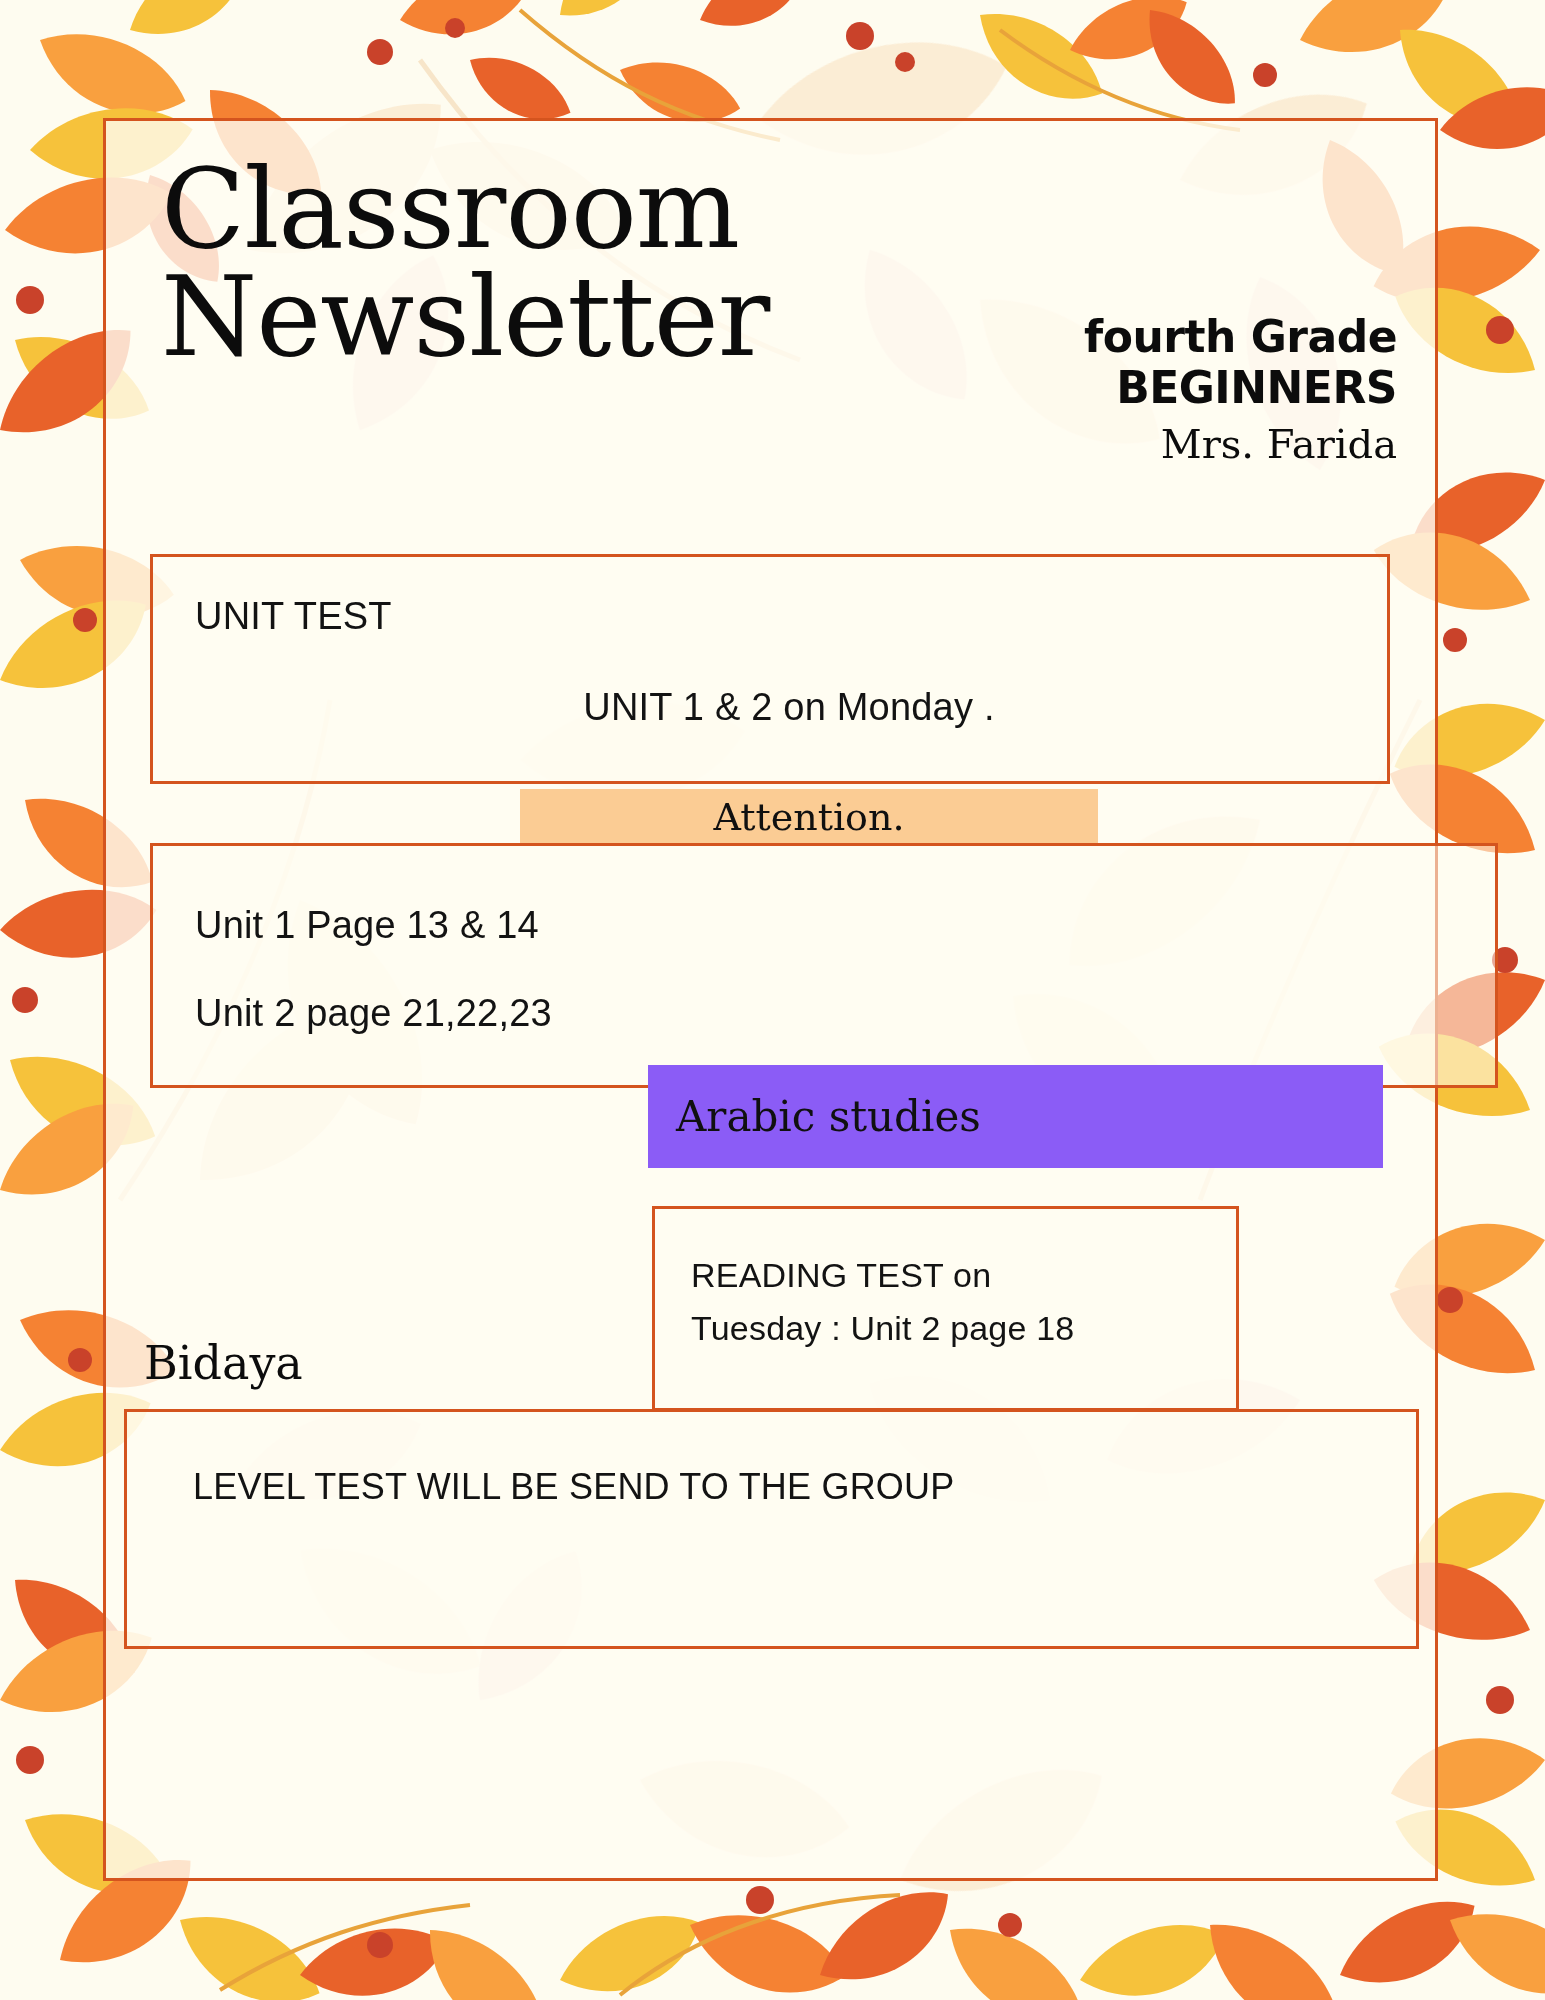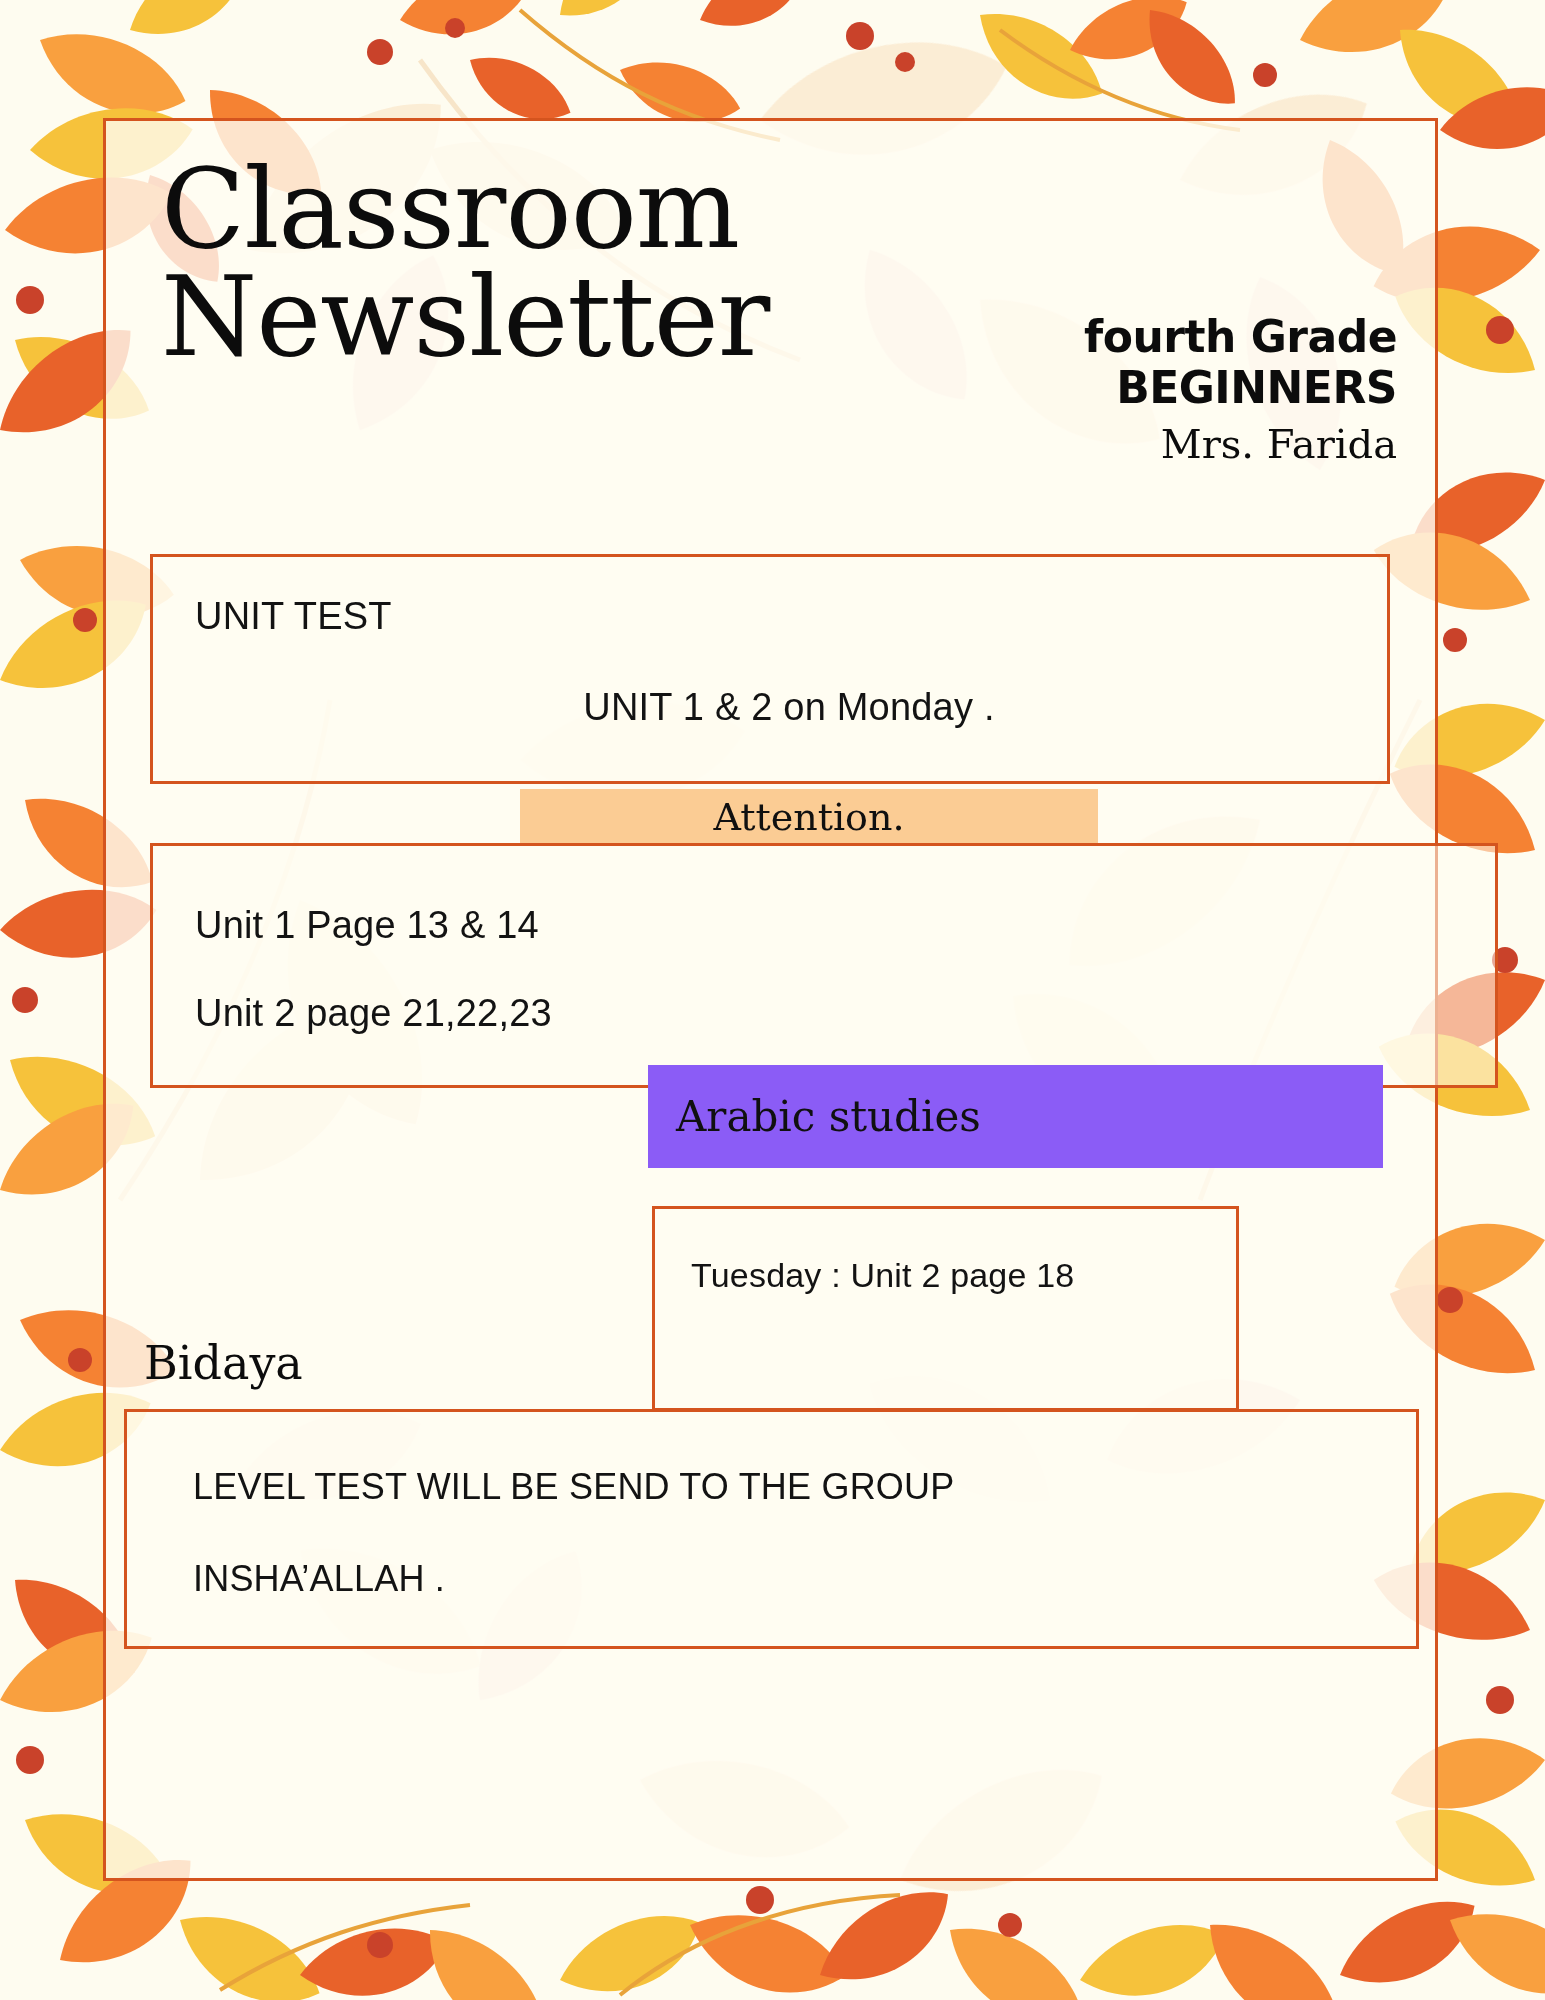--- a/index.html
+++ b/index.html
@@ -369,25 +369,25 @@
       <div class="obox" id="box-pages">
         <p>Unit 1 Page 13 &amp; 14</p>
         <p>Unit 2 page 21,22,23</p>
       </div>
 
       <div id="banner-arabic">
         <span>Arabic studies</span>
       </div>
 
       <div class="obox" id="box-reading">
+        <p>READING TEST on</p>
         <p>Tuesday  : Unit 2 page 18</p>
       </div>
 
       <div id="bidaya">Bidaya</div>
 
       <div class="obox" id="box-level">
         <p>LEVEL TEST WILL BE SEND TO THE GROUP</p>
-        <p>INSHA’ALLAH .</p>
       </div>
 
     </div>
   </div>
 </div>
 
 </body></html>

